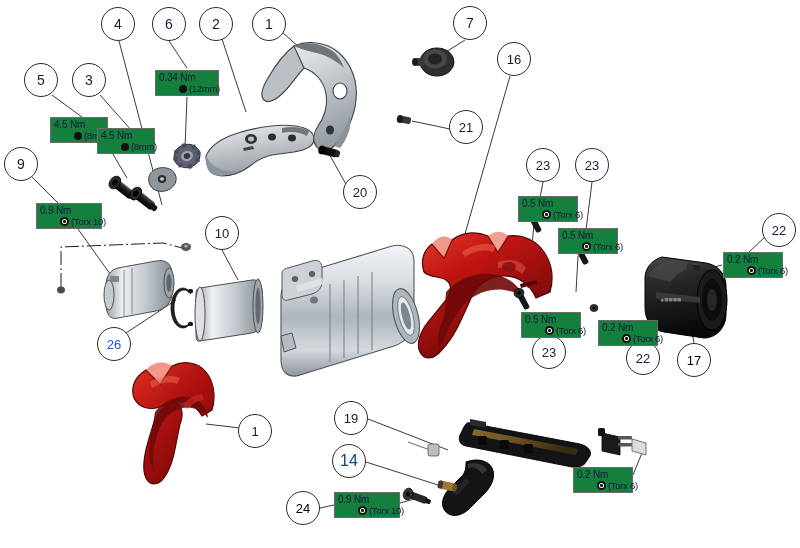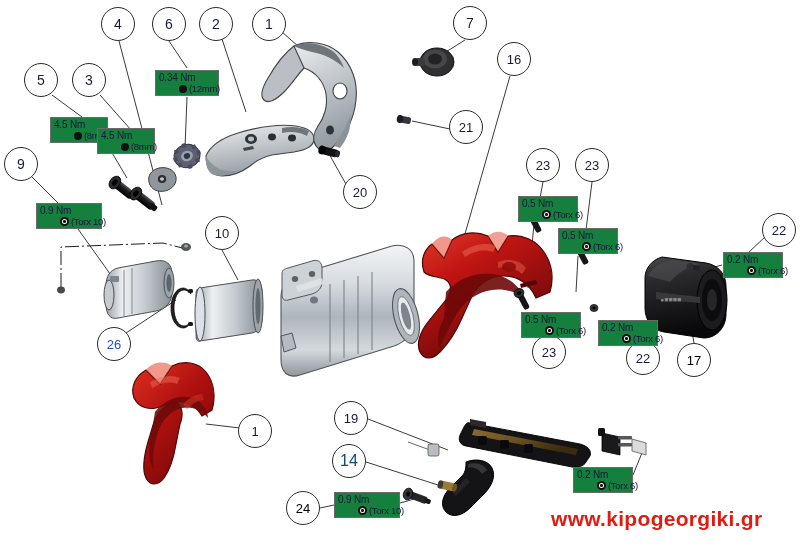--- a/index.html
+++ b/index.html
@@ -563,15 +563,14 @@
       </div>
       <div class="torque" style="left: 334px; top: 492px; width: 66px; height: 26px;">
         <span class="tq-val">0.9 Nm</span>
         <div class="tq-row">
           <span class="bit bit-torx"></span>
           <span class="tq-tool">(Torx 10)</span>
         </div>
       </div>
     </div>
 
-  <div id="watermark" style="left: 551px; top: 507px; color: rgb(225, 27, 18); font-size: 21px;">www.kipogeorgiki.gr</div>
 
 </div>
 
 </body></html>

